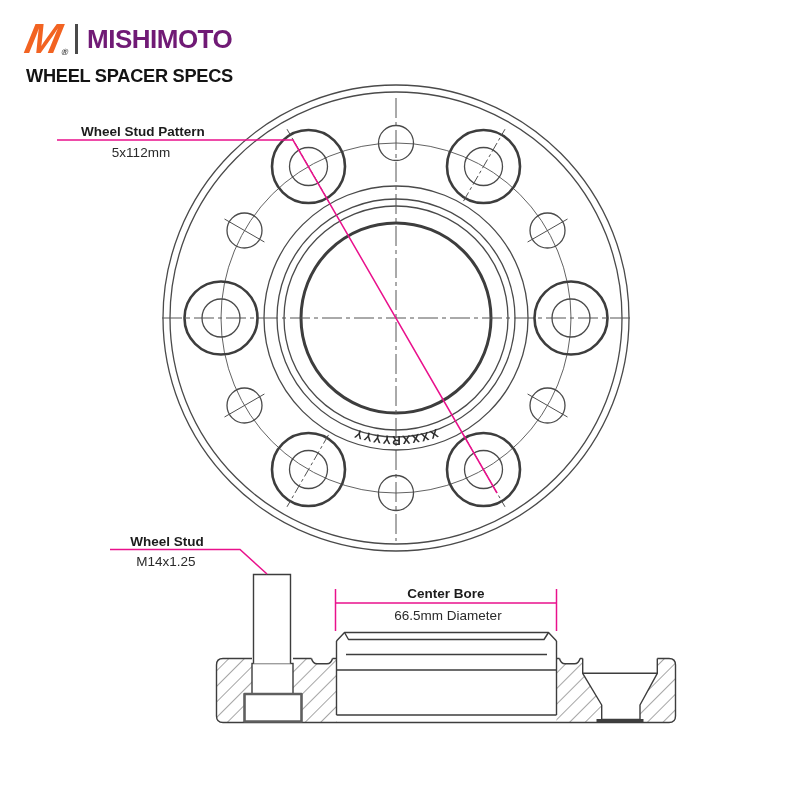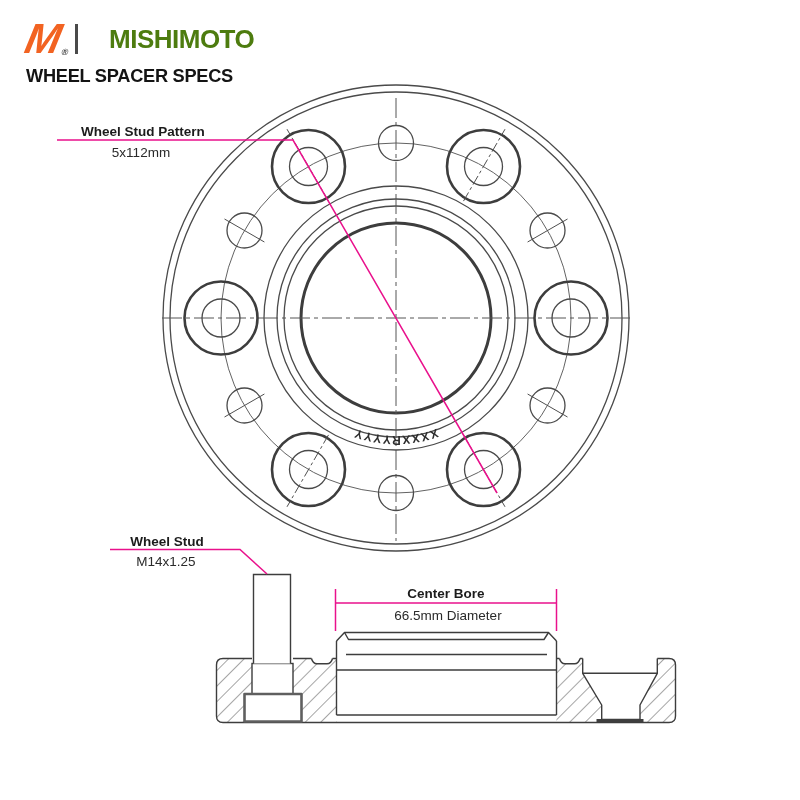--- a/index.html
+++ b/index.html
@@ -6,21 +6,21 @@
     font-family:"Liberation Sans",sans-serif;}
   .stage{position:relative;width:800px;height:800px;background:#fff;}
 
   
   .header{position:absolute;left:26px;top:20px;}
   .logo-row{display:flex;align-items:center;height:38px;}
   .logo-m{font:italic 900 42px "Liberation Sans",sans-serif;color:var(--orange,#f26322);
     transform:skewX(-12deg);line-height:.85;position:relative;padding-right:7px;}
   .reg{font-size:9px;font-style:normal;position:absolute;right:-3px;bottom:0;color:#444;}
   .logo-divider{width:3px;height:30px;background:#4a4a4a;margin:0 9px 0 7px;}
-  .brand{font:bold 26px "Liberation Sans",sans-serif;color:#4d7c0f;letter-spacing:-.5px;margin-left:22px;}
+  .brand{font:bold 26px "Liberation Sans",sans-serif;color:#701a75;letter-spacing:-.5px;}
   .title{font:bold 19px "Liberation Sans",sans-serif;color:#141414;margin-top:7px;
     letter-spacing:-.3px;transform:scaleX(.96);transform-origin:left;white-space:nowrap;}
 
   
   svg{position:absolute;left:0;top:0;}
   .ln{stroke:var(--ink,#4a4a4a);stroke-width:1.3;fill:none;}
   .ln-cons{stroke:#636363;stroke-width:1;fill:none;}
   .ln-thick{stroke:#3d3d3d;stroke-width:2.6;fill:none;}
   .ln-bore{stroke:#3d3d3d;stroke-width:3;fill:none;}
   .cl{stroke:#555;stroke-width:1;fill:none;stroke-dasharray:20 4 4 4;}

